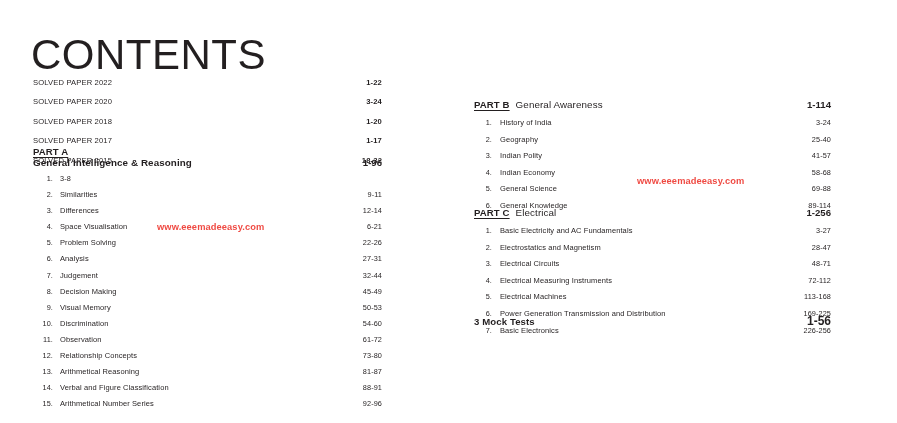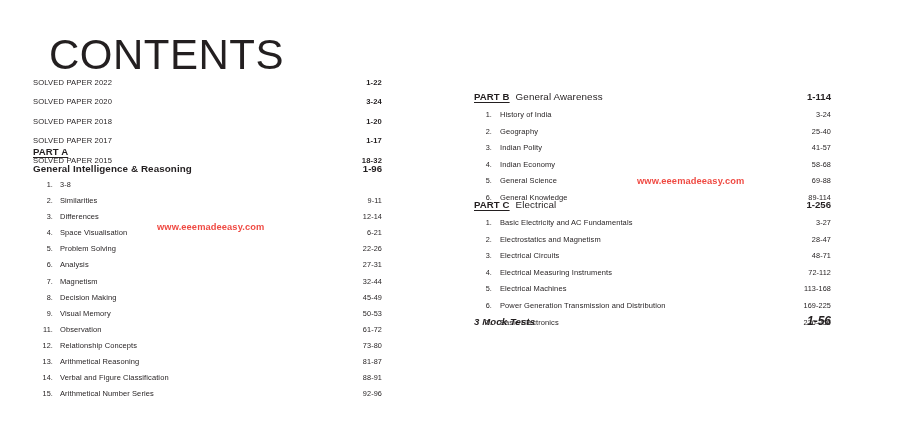--- a/index.html
+++ b/index.html
@@ -18,21 +18,21 @@
 
   .page {
     position: absolute;
     inset: 0;
     background: #ffffff;
   }
 
   
   .contents-title {
     position: absolute;
-    left: 49px;
+    left: 31px;
     top: 2px;
     font-size: 42px;
     font-weight: 400;
     letter-spacing: 0.5px;
     color: #231f20;
     line-height: 50px;
     white-space: nowrap;
   }
 
   
@@ -63,21 +63,21 @@
   .part-block { position: absolute; left: 0; width: 100%; }
 
   .part-tag {
     font-weight: bold;
     font-size: 9.6px;
     text-decoration: underline;
     text-underline-offset: 2px;
     letter-spacing: 0.1px;
   }
 
-  .part-head-left .part-tag { display: block; margin-bottom: 6px; }
+  .part-head-left .part-tag { display: block; margin-bottom: 0; }
 
   .part-title-row {
     display: flex;
     align-items: baseline;
     width: 100%;
     white-space: nowrap;
     justify-content: center;
   }
   .part-title-row .ptitle {
     flex: 1 1 auto;
@@ -91,20 +91,21 @@
     font-weight: bold;
     text-align: right;
   }
 
   
   .part-head-inline {
     display: flex;
     align-items: baseline;
     width: 100%;
     white-space: nowrap;
+    margin-top: 8px;
   }
   .part-head-inline .hl { flex: 1 1 auto; }
   .part-head-inline .hl .part-tag { margin-right: 6px; }
   .part-head-inline .hl .ptitle-norm {
     font-size: 9.8px;
     font-weight: 400;
     letter-spacing: 0.1px;
   }
   .part-head-inline .ppages {
     flex: 0 0 auto;
@@ -136,21 +137,20 @@
   
   .col-right .chapter { padding-bottom: 7.6px; }
   .col-right .chapter .num { flex: 0 0 18px; padding-right: 8px; }
 
   
   .mock-row {
     display: flex;
     align-items: baseline;
     width: 100%;
     white-space: nowrap;
-    font-style: italic;
   }
   .mock-row .mlabel {
     flex: 1 1 auto;
     font-size: 9.6px;
     font-weight: bold;
     letter-spacing: 0.1px;
   }
   .mock-row .mpages {
     flex: 0 0 auto;
     font-size: 12px;
@@ -237,32 +237,37 @@
           <span class="name">Problem Solving</span>
           <span class="pg">22-26</span>
         </div>
         <div class="chapter">
           <span class="num">6.</span>
           <span class="name">Analysis</span>
           <span class="pg">27-31</span>
         </div>
         <div class="chapter">
           <span class="num">7.</span>
-          <span class="name">Magnetism</span>
+          <span class="name">Judgement</span>
           <span class="pg">32-44</span>
         </div>
         <div class="chapter">
           <span class="num">8.</span>
           <span class="name">Decision Making</span>
           <span class="pg">45-49</span>
         </div>
         <div class="chapter">
           <span class="num">9.</span>
           <span class="name">Visual Memory</span>
           <span class="pg">50-53</span>
+        </div>
+        <div class="chapter">
+          <span class="num">10.</span>
+          <span class="name">Discrimination</span>
+          <span class="pg">54-60</span>
         </div>
         <div class="chapter">
           <span class="num">11.</span>
           <span class="name">Observation</span>
           <span class="pg">61-72</span>
         </div>
         <div class="chapter">
           <span class="num">12.</span>
           <span class="name">Relationship Concepts</span>
           <span class="pg">73-80</span>

